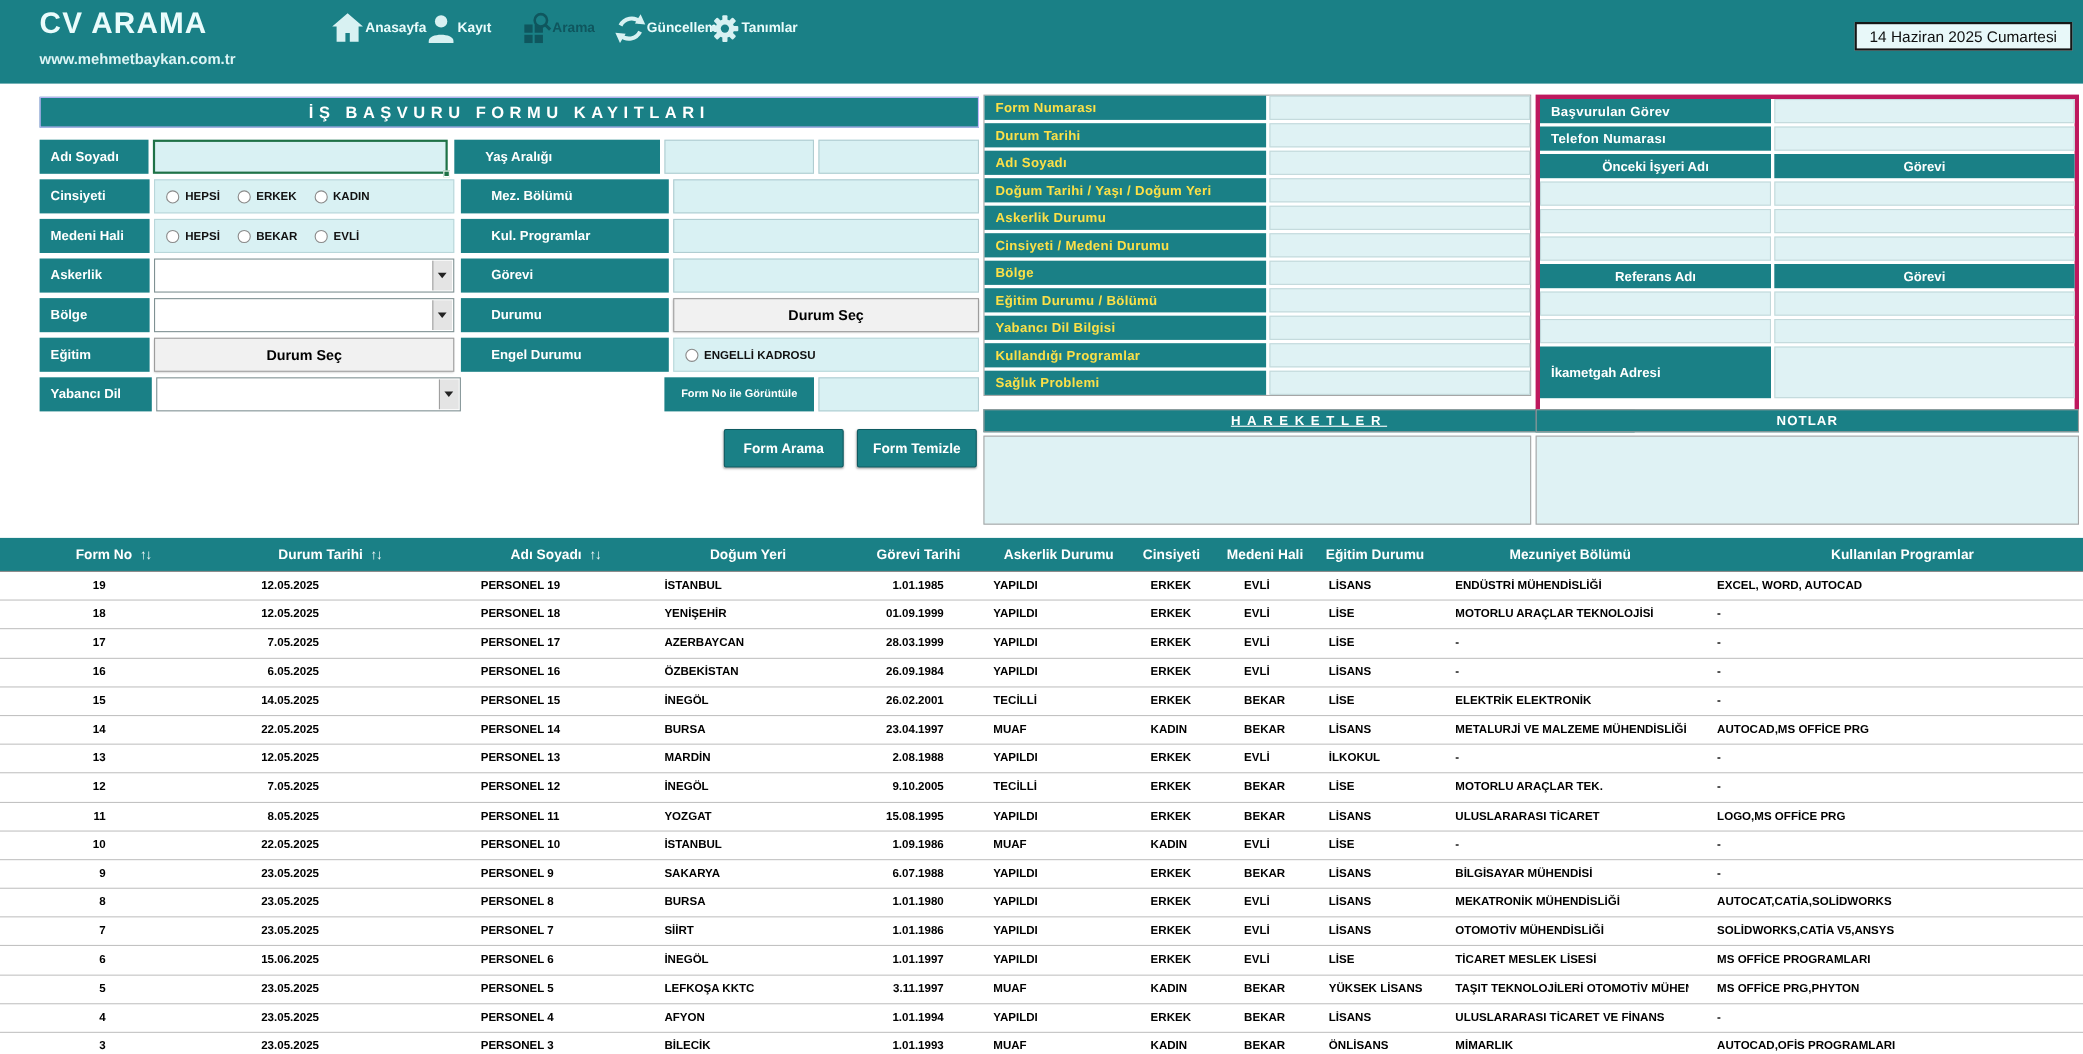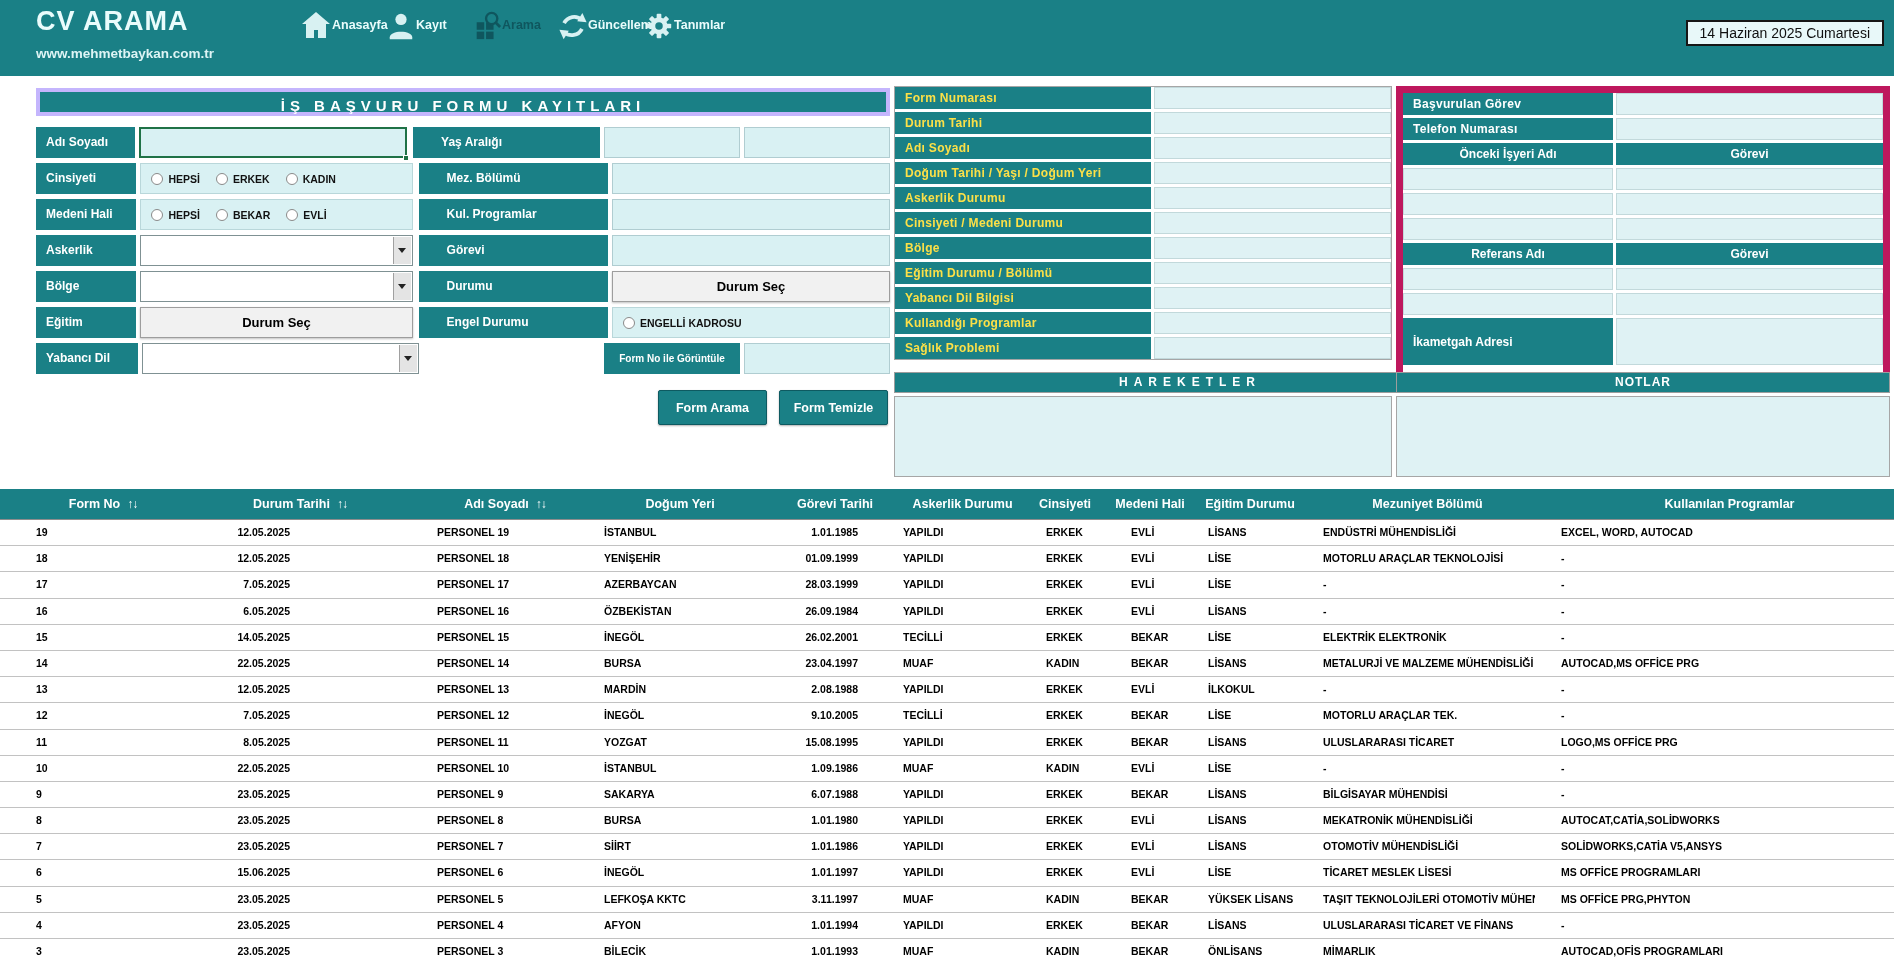--- a/index.html
+++ b/index.html
@@ -20,21 +20,21 @@
   .site{position:absolute;left:36px;top:46px;color:#ddf4f5;font-size:13.5px;font-weight:bold;}
   .nav{position:absolute;left:300px;top:5px;display:flex;gap:16px;}
   .nav-item{width:70px;display:flex;align-items:center;cursor:pointer;}
   .nav-item .nicon{height:36px;display:flex;align-items:flex-end;justify-content:center;}
   .nav-item .nlabel{margin-top:4px;color:#eafcfc;font-size:12.5px;font-weight:bold;white-space:nowrap;}
   .nav-item.active .nlabel{color:var(--nav-active);}
   .datebox{position:absolute;right:10px;top:20px;background:#e8f8f9;border:2px solid #161616;padding:3px 12px;font-size:14px;color:#101010;}
 
   
   .form-panel{position:absolute;left:36px;top:88px;width:854px;}
-  .form-title{height:28px;line-height:27px;background:var(--accent);border:4px solid #c4b5fd;color:#fff;
+  .form-title{height:28px;line-height:27px;background:var(--accent);border:1px solid #c4b5fd;color:#fff;
               text-align:center;font-weight:bold;font-size:15px;letter-spacing:5px;margin-bottom:11px;}
   .frow{display:flex;height:31px;margin-bottom:5px;}
   .flabel{width:103px;background:var(--accent);color:#fff;font-weight:bold;font-size:12px;
           line-height:31px;padding-left:10px;white-space:nowrap;}
   .fctrl1{width:280px;margin-left:4px;}
   .flabel2{width:194px;margin-left:6px;background:var(--accent);color:#fff;font-weight:bold;font-size:12px;
            line-height:31px;padding-left:28px;white-space:nowrap;}
   .fctrl2{width:286px;margin-left:4px;}
   .spacer2{width:177px;margin-left:6px;}
   .tinput{width:100%;height:31px;background:var(--cell);border:1px solid #b0cdd1;padding:0 6px;font-size:12px;}
@@ -66,28 +66,28 @@
 
   
   .detail-panel{position:absolute;left:894px;top:86px;width:498px;border:1px solid #a6a6a6;}
   .prow{display:flex;height:22px;margin-bottom:3px;}
   .prow:last-child{margin-bottom:0;}
   .plabel{width:256px;background:var(--accent);color:#fde047;font-weight:bold;font-size:12px;letter-spacing:.3px;
           line-height:22px;padding-left:10px;white-space:nowrap;}
   .pvalue{flex:1;margin-left:3px;background:var(--cell-light);border:1px solid #c2d9db;}
   .section-bar{position:absolute;background:var(--accent);border:1px solid #9d9d9d;color:#fff;text-align:center;
                font-weight:bold;font-size:12px;line-height:19px;height:21px;}
-  .hareketler-bar{left:894px;top:372px;width:592px;letter-spacing:6px;}
+  .hareketler-bar{left:894px;top:372px;width:592px;letter-spacing:6px;text-decoration:underline;}
   .notlar-bar{left:1396px;top:372px;width:494px;letter-spacing:1px;}
   .section-box{position:absolute;top:396px;height:81px;background:var(--cell-light);border:1px solid #a6a6a6;}
   .hareketler-box{left:894px;width:498px;}
   .notlar-box{left:1396px;width:494px;}
 
   
-  .info-panel{position:absolute;left:1396px;top:86px;width:494px;border:7px solid #be185d;}
+  .info-panel{position:absolute;left:1396px;top:86px;width:494px;border:4px solid #be185d;}
   .ilabel{width:210px;background:var(--accent);color:#fff;font-weight:bold;font-size:12px;letter-spacing:.3px;
           line-height:22px;padding-left:10px;white-space:nowrap;}
   .ihead{width:210px;background:var(--accent);color:#fff;font-weight:bold;font-size:12px;
          line-height:22px;text-align:center;white-space:nowrap;}
   .ihead2{flex:1;margin-left:3px;background:var(--accent);color:#fff;font-weight:bold;font-size:12px;
           line-height:22px;text-align:center;}
   .icell{width:210px;background:var(--cell-light);border:1px solid #c2d9db;}
   .icell2{flex:1;margin-left:3px;background:var(--cell-light);border:1px solid #c2d9db;}
   .addr-row{display:flex;height:47px;margin-bottom:16px;}
   .addr-label{width:210px;background:var(--accent);color:#fff;font-weight:bold;font-size:12px;
@@ -107,21 +107,21 @@
   .th:nth-child(6){padding-left:40px;}
   .th:nth-child(7){padding-left:15px;}
   .th:nth-child(8){padding-left:15px;}
   .th:nth-child(9){padding-left:15px;}
   .th:nth-child(10){padding-left:20px;}
   .th:nth-child(11){padding-left:30px;text-align:center;}
   .sort{margin-left:7px;font-size:12px;letter-spacing:-1px;font-weight:normal;}
   .table-body{position:absolute;left:0;top:520px;width:1894px;bottom:0;overflow:hidden;}
   .trow{height:26.2px;line-height:25px;border-bottom:1px solid #c2c2c2;font-size:10.5px;font-weight:bold;color:#000;cursor:pointer;}
   .trow > div{white-space:nowrap;overflow:hidden;}
-  .trow > div:nth-child(1){text-align:left;padding-left:36px;padding-right:54px;}
+  .trow > div:nth-child(1){text-align:right;padding-left:36px;padding-right:54px;}
   .trow > div:nth-child(2){text-align:right;padding-right:70px;}
   .trow > div:nth-child(3){padding-left:77px;}
   .trow > div:nth-child(4){padding-left:74px;}
   .trow > div:nth-child(5){text-align:right;padding-right:12px;}
   .trow > div:nth-child(6){padding-left:33px;}
   .trow > div:nth-child(7){padding-left:31px;}
   .trow > div:nth-child(8){padding-left:31px;}
   .trow > div:nth-child(9){padding-left:23px;}
   .trow > div:nth-child(10){padding-left:23px;}
   .trow > div:nth-child(11){padding-left:26px;padding-right:8px;}

